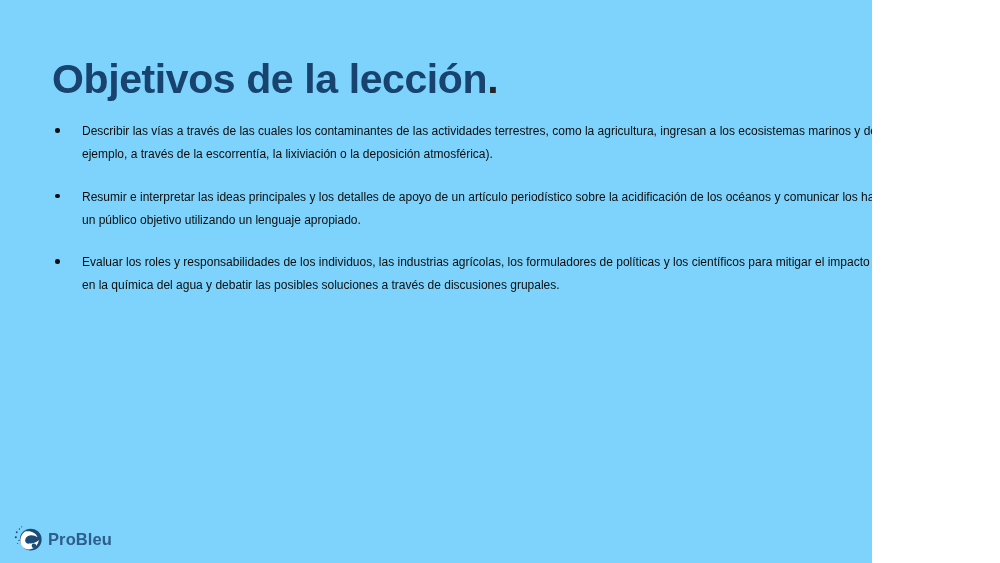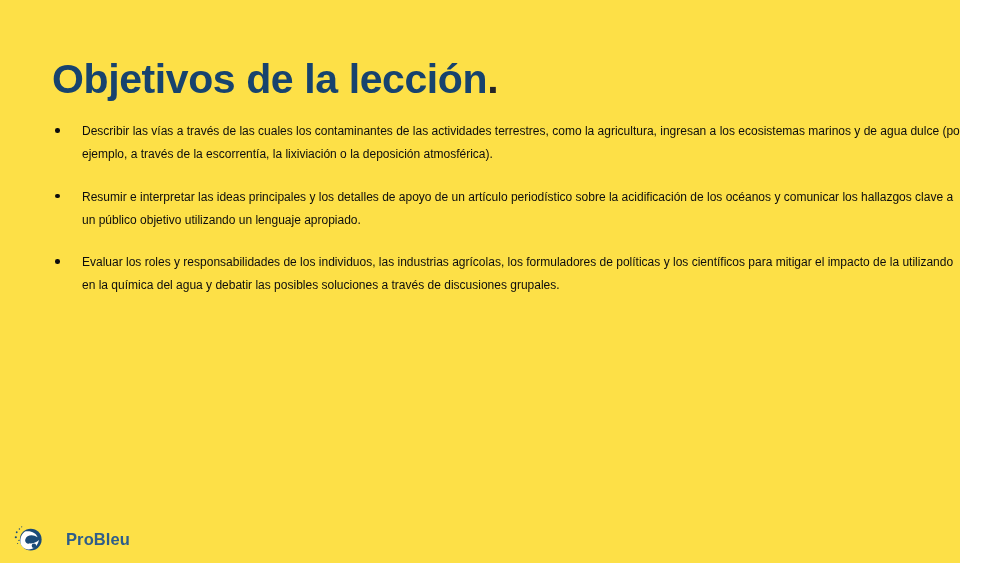--- a/index.html
+++ b/index.html
@@ -8,23 +8,23 @@
     padding: 0;
     background: #ffffff;
   }
   body {
     font-family: "Liberation Sans", sans-serif;
     -webkit-font-smoothing: antialiased;
   }
 
   .slide {
     position: relative;
-    width: 960px;
+    width: 872px;
     height: 563px;
-    background: #fde047;
+    background: #7dd3fc;
     overflow: hidden;
     box-sizing: border-box;
   }
 
   
   .slide-title {
     position: absolute;
     left: 52px;
     top: 55px;
     margin: 0;
@@ -79,21 +79,21 @@
     display: block;
   }
 
   
   .brand {
     position: absolute;
     left: 14px;
     bottom: 9px;
     display: flex;
     align-items: center;
-    gap: 23px;
+    gap: 5px;
     height: 30px;
   }
   .brand-mark {
     width: 29px;
     height: 29px;
     display: block;
     flex: 0 0 auto;
   }
   .brand-name {
     font-size: 16.5px;

